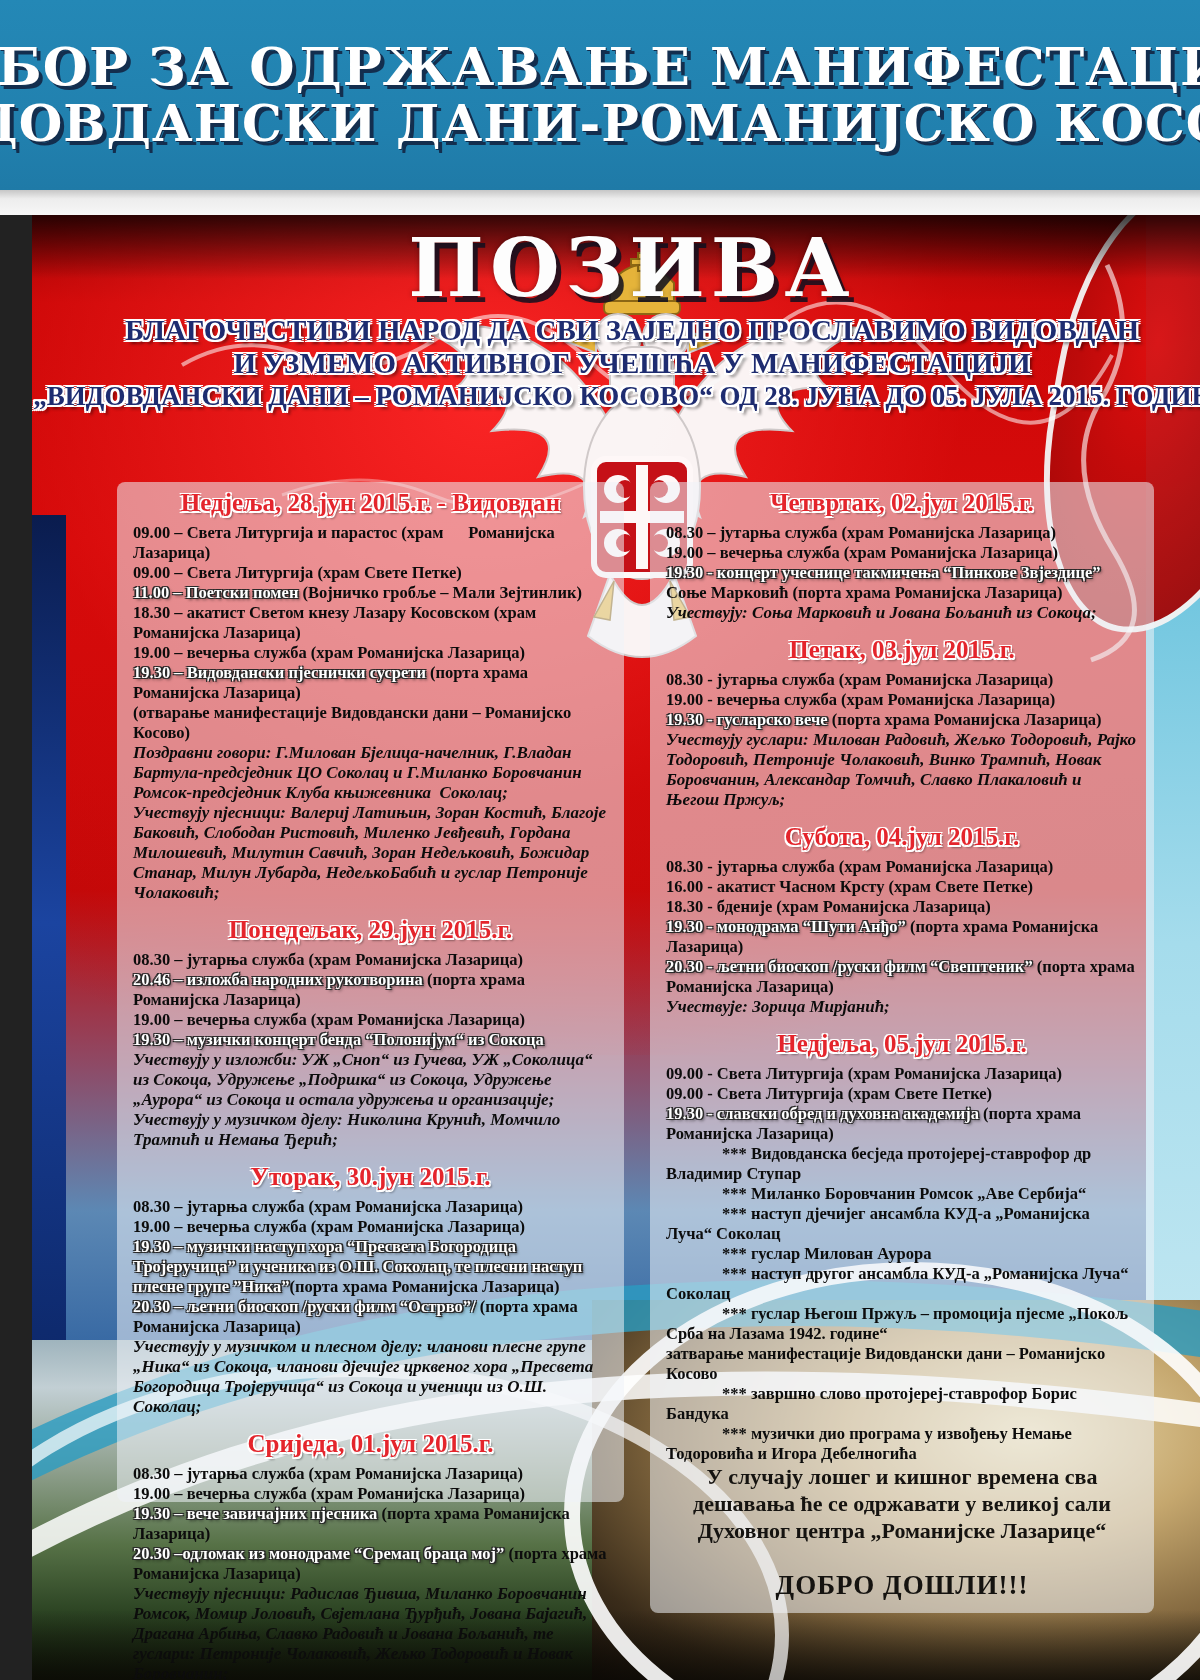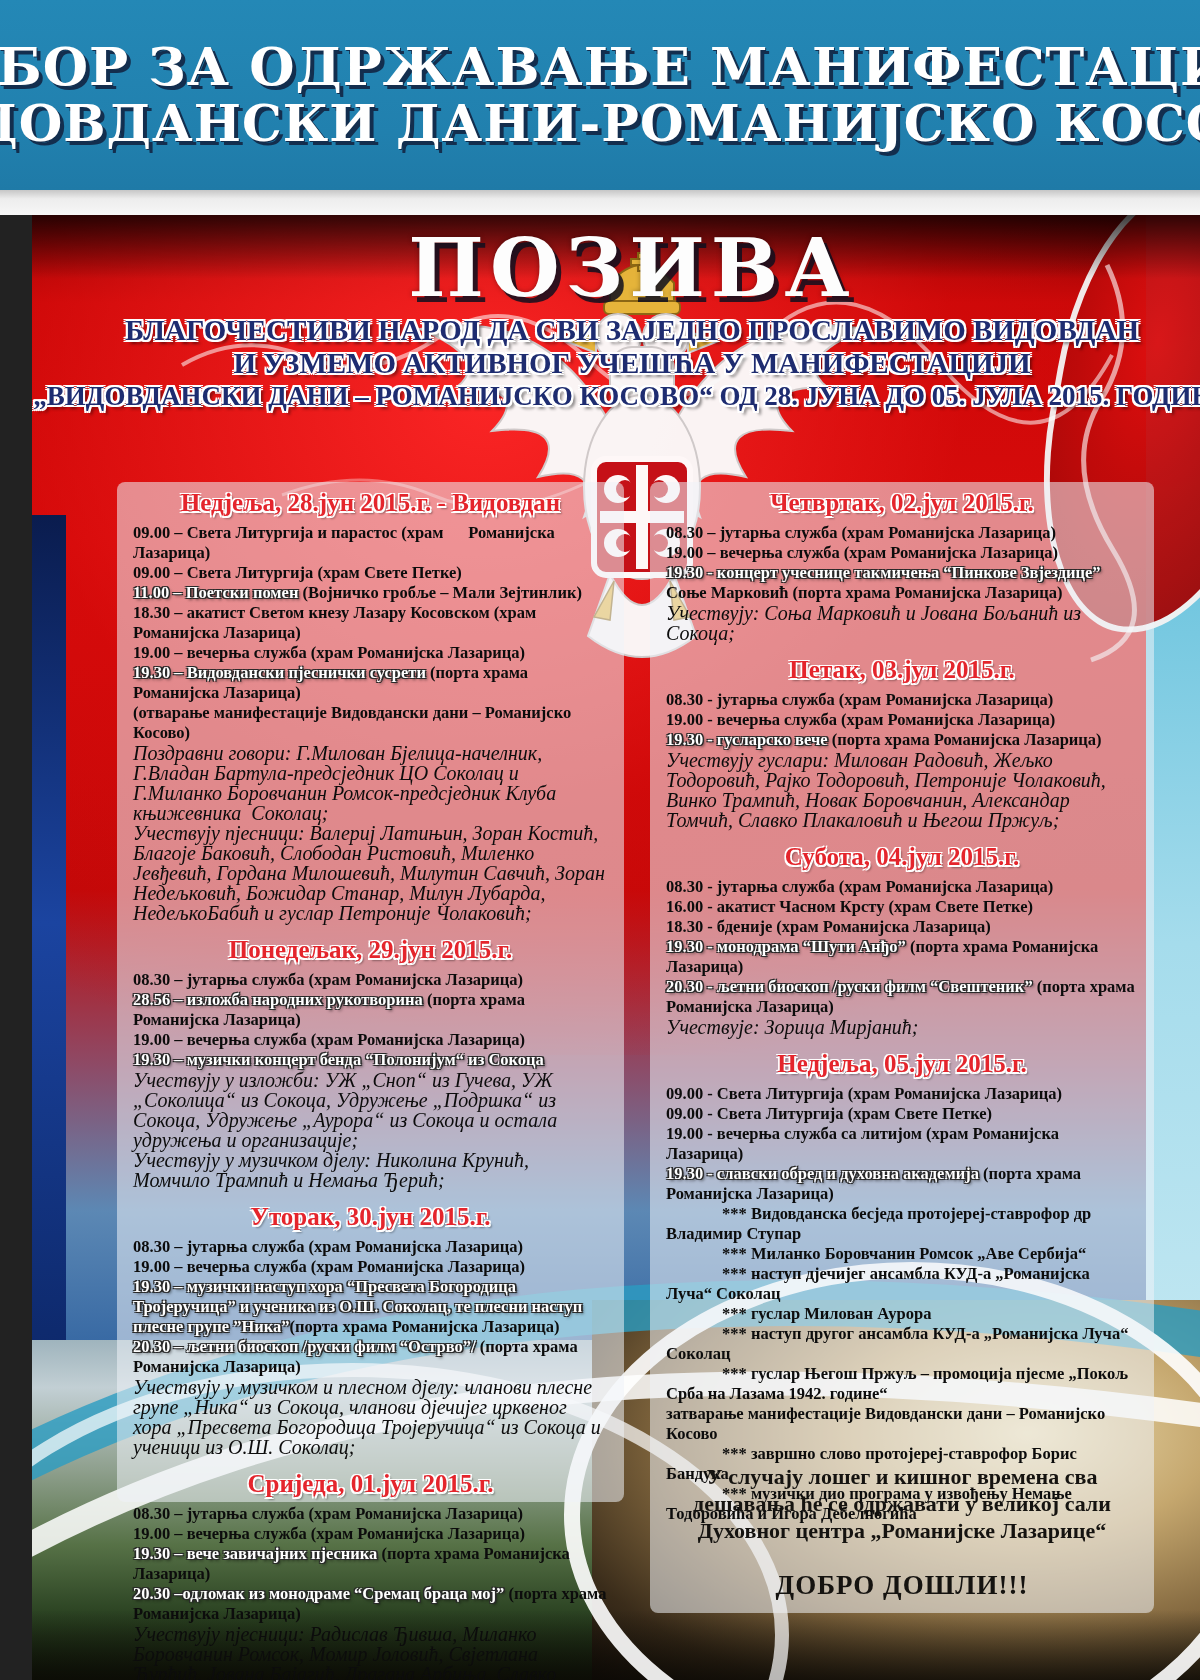--- a/index.html
+++ b/index.html
@@ -56,21 +56,21 @@
        padding:4px 16px 8px;box-sizing:border-box;}
   .panel-left{left:85px;top:267px;width:507px;height:1020px;}
   .panel-right{left:618px;top:267px;width:504px;height:1131px;}
   .sec-h{margin:12px 0 5px;text-align:center;font-weight:700;font-size:25px;line-height:1.2;
        color:#e4252c;
        text-shadow:-1.5px -1.5px 0 #fff,1.5px -1.5px 0 #fff,-1.5px 1.5px 0 #fff,1.5px 1.5px 0 #fff,
                    2.5px 2.5px 2px rgba(0,0,0,.35);}
   .sec-h.first{margin-top:2px;}
   .it{margin:0;font-size:16.5px;line-height:20px;font-weight:700;color:#0c0c0c;}
   .it .sa,.it .sb{font:inherit;}
-  .it.i{font-weight:400;font-style:italic;font-size:20px;}
+  .it.i{font-weight:700;font-style:italic;font-size:17px;}
   .it.w .sa{color:#fff;
        text-shadow:-1.4px -1.4px 0 #2a2a2a,1.4px -1.4px 0 #2a2a2a,-1.4px 1.4px 0 #2a2a2a,
                    1.4px 1.4px 0 #2a2a2a,2px 2px 3px rgba(0,0,0,.55);}
   .it .sb{color:#0c0c0c;}
   .it.ast{text-indent:56px;}
   
   .notice{position:absolute;left:10px;right:10px;bottom:12px;text-align:center;color:#151310;}
   .notice-line{font-weight:700;font-size:22px;line-height:27px;}
   .welcome{margin-top:26px;font-weight:700;font-size:27px;letter-spacing:1px;}
 </style>
@@ -162,21 +162,21 @@
       <p class="it w"><span class="sa">11.00 – Поетски помен </span><span class="sb">(Војничко гробље – Мали Зејтинлик)</span></p>
       <p class="it b"><span class="sa">18.30 – акатист Светом кнезу Лазару Косовском (храм Романијска Лазарица)</span></p>
       <p class="it b"><span class="sa">19.00 – вечерња служба (храм Романијска Лазарица)</span></p>
       <p class="it w"><span class="sa">19.30 – Видовдански пјеснички сусрети </span><span class="sb">(порта храма Романијска Лазарица)</span></p>
       <p class="it b"><span class="sa">(отварање манифестације Видовдански дани – Романијско Косово)</span></p>
       <p class="it i"><span class="sa">Поздравни говори: Г.Милован Бјелица-начелник, Г.Владан Бартула-предсједник ЦО Соколац и Г.Миланко Боровчанин Ромсок-предсједник Клуба књижевника &nbsp;Соколац;</span></p>
       <p class="it i"><span class="sa">Учествују пјесници: Валериј Латињин, Зоран Костић, Благоје Баковић, Слободан Ристовић, Миленко Јевђевић, Гордана Милошевић, Милутин Савчић, Зоран Недељковић, Божидар Станар, Милун Лубарда, НедељкоБабић и гуслар Петроније Чолаковић;</span></p>
 
       <div class="sec-h">Понедељак, 29.јун 2015.г.</div>
       <p class="it b"><span class="sa">08.30 – јутарња служба (храм Романијска Лазарица)</span></p>
-      <p class="it w"><span class="sa">28.56 – изложба народних рукотворина </span><span class="sb">(порта храма Романијска Лазарица)</span></p>
+      <p class="it w"><span class="sa">20.46 – изложба народних рукотворина </span><span class="sb">(порта храма Романијска Лазарица)</span></p>
       <p class="it b"><span class="sa">19.00 – вечерња служба (храм Романијска Лазарица)</span></p>
       <p class="it w"><span class="sa">19.30 – музички концерт бенда “Полонијум“ из Сокоца</span></p>
       <p class="it i"><span class="sa">Учествују у изложби: УЖ „Сноп“ из Гучева, УЖ „Соколица“ из Сокоца, Удружење „Подршка“ из Сокоца, Удружење „Аурора“ из Сокоца и остала удружења и организације;</span></p>
       <p class="it i"><span class="sa">Учествују у музичком дјелу: Николина Крунић, Момчило Трампић и Немања Ђерић;</span></p>
 
       <div class="sec-h">Уторак, 30.јун 2015.г.</div>
       <p class="it b"><span class="sa">08.30 – јутарња служба (храм Романијска Лазарица)</span></p>
       <p class="it b"><span class="sa">19.00 – вечерња служба (храм Романијска Лазарица)</span></p>
       <p class="it w"><span class="sa">19.30 – музички наступ хора “Пресвета Богородица Тројеручица” и ученика из О.Ш. Соколац, те плесни наступ плесне групе ”Ника”</span><span class="sb">(порта храма Романијска Лазарица)</span></p>
       <p class="it w"><span class="sa">20.30 – љетни биоскоп /руски филм “Острво”/ </span><span class="sb">(порта храма Романијска Лазарица)</span></p>
@@ -207,21 +207,20 @@
       <p class="it b"><span class="sa">08.30 - јутарња служба (храм Романијска Лазарица)</span></p>
       <p class="it b"><span class="sa">16.00 - акатист Часном Крсту (храм Свете Петке)</span></p>
       <p class="it b"><span class="sa">18.30 - бденије (храм Романијска Лазарица)</span></p>
       <p class="it w"><span class="sa">19.30 - монодрама “Шути Анђо” </span><span class="sb">(порта храма Романијска Лазарица)</span></p>
       <p class="it w"><span class="sa">20.30 - љетни биоскоп /руски филм “Свештеник” </span><span class="sb">(порта храма Романијска Лазарица)</span></p>
       <p class="it i"><span class="sa">Учествује: Зорица Мирјанић;</span></p>
 
       <div class="sec-h">Недјеља, 05.јул 2015.г.</div>
       <p class="it b"><span class="sa">09.00 - Света Литургија (храм Романијска Лазарица)</span></p>
       <p class="it b"><span class="sa">09.00 - Света Литургија (храм Свете Петке)</span></p>
-      <p class="it b"><span class="sa">19.00 - вечерња служба са литијом (храм Романијска Лазарица)</span></p>
       <p class="it w"><span class="sa">19.30 - славски обред и духовна академија </span><span class="sb">(порта храма Романијска Лазарица)</span></p>
       <p class="it b ast"><span class="sa">*** Видовданска бесједа протојереј-ставрофор др Владимир Ступар</span></p>
       <p class="it b ast"><span class="sa">*** Миланко Боровчанин Ромсок „Аве Сербија“</span></p>
       <p class="it b ast"><span class="sa">*** наступ дјечијег ансамбла КУД-а „Романијска Луча“ Соколац</span></p>
       <p class="it b ast"><span class="sa">*** гуслар Милован Аурора</span></p>
       <p class="it b ast"><span class="sa">*** наступ другог ансамбла КУД-а „Романијска Луча“ Соколац</span></p>
       <p class="it b ast"><span class="sa">*** гуслар Његош Пржуљ – промоција пјесме „Покољ Срба на Лазама 1942. године“</span></p>
       <p class="it b"><span class="sa">затварање манифестације Видовдански дани – Романијско Косово</span></p>
       <p class="it b ast"><span class="sa">*** завршно слово протојереј-ставрофор Борис Бандука</span></p>
       <p class="it b ast"><span class="sa">*** музички дио програма у извођењу Немање Тодоровића и Игора Дебелногића</span></p>

